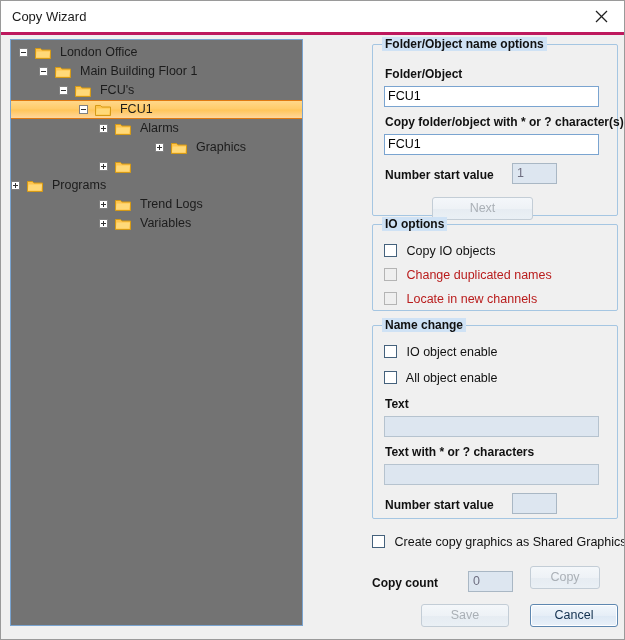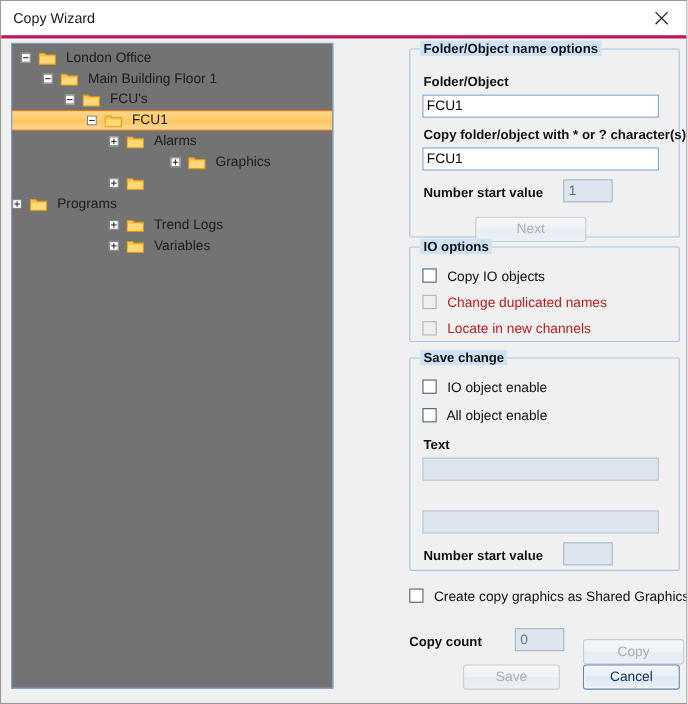--- a/index.html
+++ b/index.html
@@ -387,41 +387,42 @@
         <span class="cb disabled"></span>
         <span class="cb-label disabled">Change duplicated names</span>
       </div>
       <div class="checkbox-row" style="left:11px; top:67px;">
         <span class="cb disabled"></span>
         <span class="cb-label disabled">Locate in new channels</span>
       </div>
     </div>
 
     <div class="groupbox" style="left:4px; top:292px; width:246px; height:194px;">
-      <div class="group-title">Save change</div>
+      <div class="group-title">Name change</div>
       <div class="checkbox-row" style="left:11px; top:19px;">
         <span class="cb"></span>
         <span class="cb-label">IO object enable</span>
       </div>
       <div class="checkbox-row" style="left:11px; top:45px;">
         <span class="cb"></span>
         <span class="cb-label">All object enable</span>
       </div>
       <div class="fieldlabel" style="left:12px; top:71px;">Text</div>
       <div class="textinput disabled" style="left:11px; top:90px; width:215px;"></div>
+      <div class="fieldlabel" style="left:12px; top:119px;">Text with * or ? characters</div>
       <div class="textinput disabled" style="left:11px; top:138px; width:215px;"></div>
       <div class="fieldlabel" style="left:12px; top:172px;">Number start value</div>
       <div class="numinput" style="left:139px; top:167px; width:45px;"></div>
     </div>
 
     <div class="checkbox-row" style="left:4px; top:502px;">
       <span class="cb"></span>
       <span class="cb-label">Create copy graphics as Shared Graphics</span>
     </div>
 
     <div class="fieldlabel" style="left:4px; top:543px;">Copy count</div>
     <div class="numinput" style="left:100px; top:538px; width:45px;">0</div>
-    <div class="btn" style="left:162px; top:548px; width:92px;">Copy</div>
+    <div class="btn" style="left:162px; top:533px; width:70px;">Copy</div>
     <div class="btn" style="left:53px; top:571px; width:88px;">Save</div>
     <div class="btn default" style="left:162px; top:571px; width:88px;">Cancel</div>
 
   </div>
 </div>
 
 </body></html>

